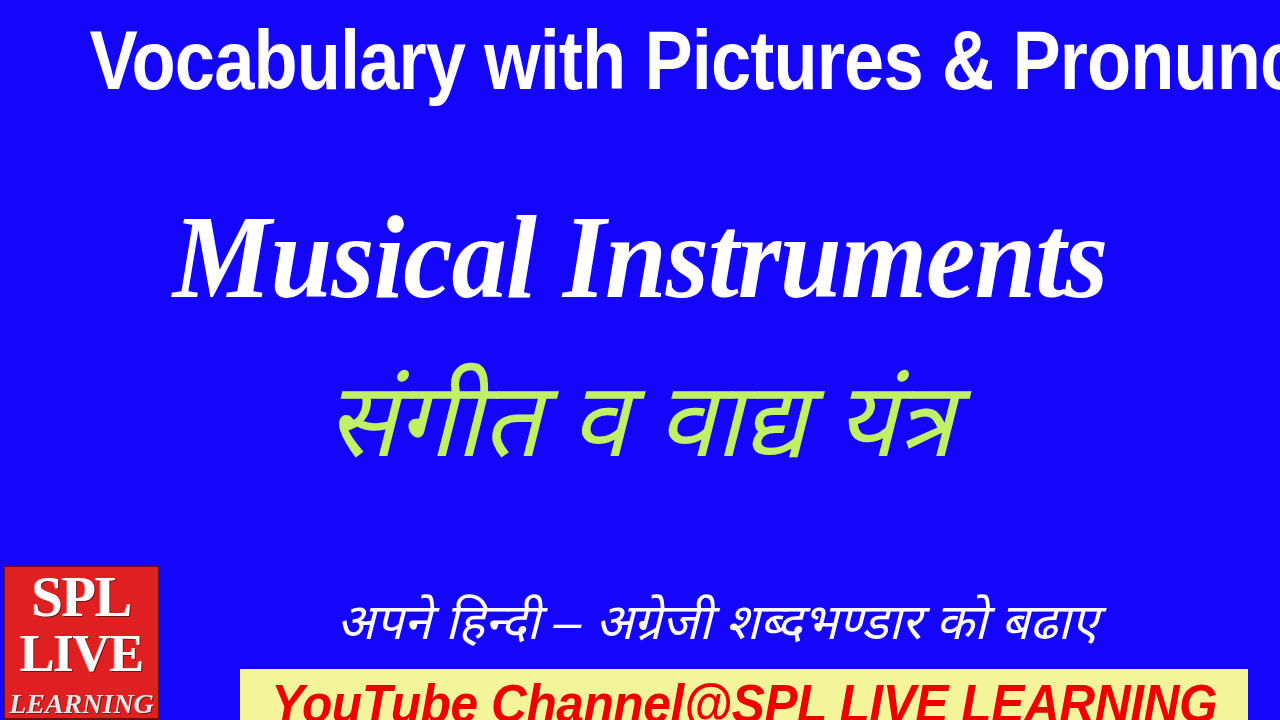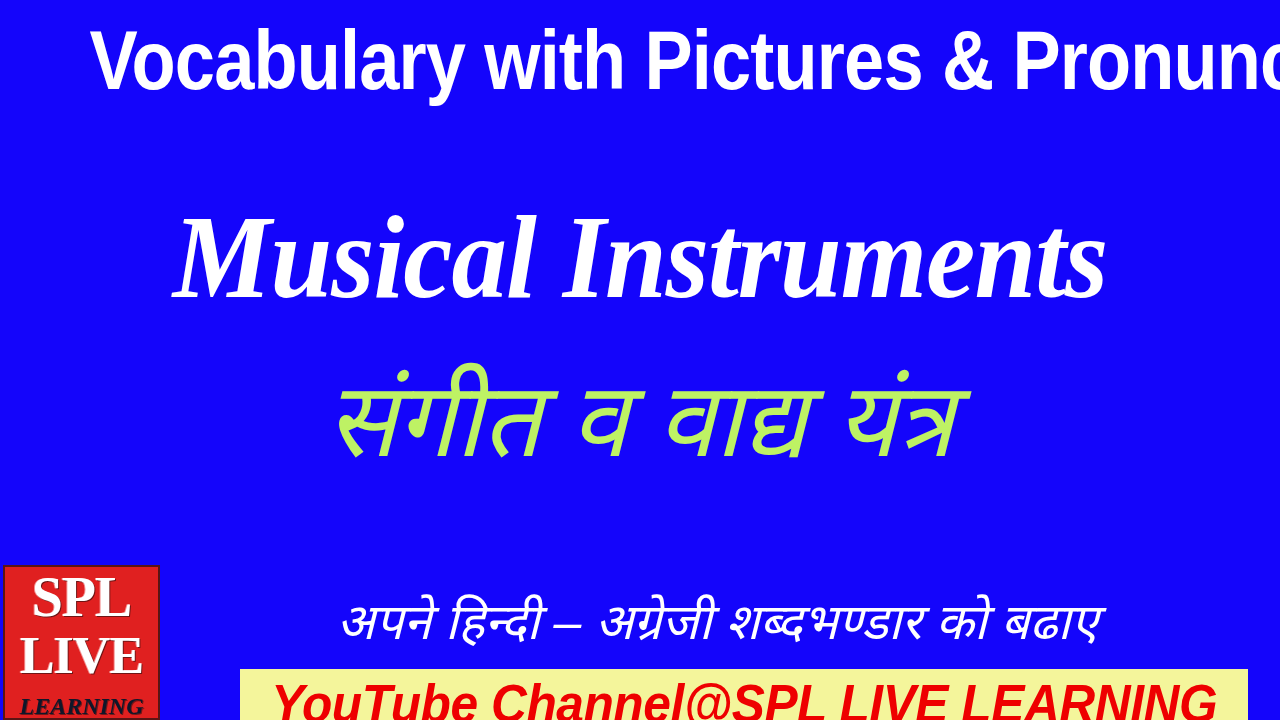--- a/index.html
+++ b/index.html
@@ -116,25 +116,25 @@
   }
   .logo-spl {
     font-size: 56px;
     margin-top: 4px;
   }
   .logo-live {
     font-size: 52px;
     margin-top: -2px;
   }
   .logo-learning {
-    color: #0f172a;
+    color: #e5e5e5;
     font-family: "Liberation Serif", "DejaVu Serif", serif;
     font-weight: 700;
     font-style: italic;
-    font-size: 24px;
+    font-size: 28px;
     letter-spacing: 0px;
     line-height: 1;
     margin-top: 4px;
     text-shadow: 1px 1px 0 rgba(90,20,20,.8);
   }
 
   
   .yt-banner {
     position: absolute;
     left: 240px;

